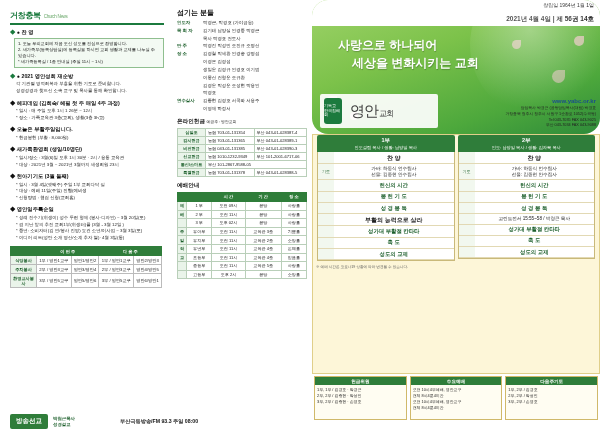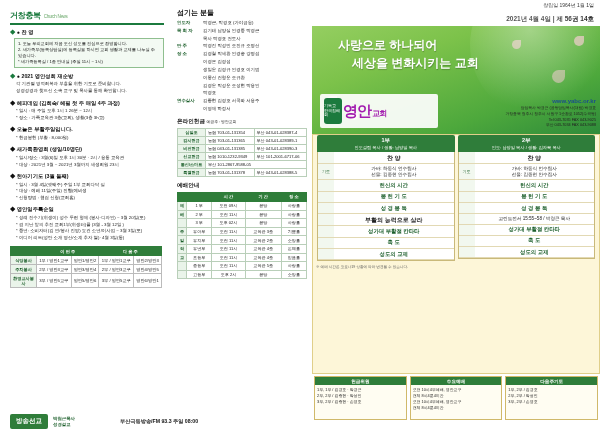--- a/index.html
+++ b/index.html
@@ -46,32 +46,32 @@
   table.acct td { border:0.5px solid #b9cfb9; padding:1px 2px; color:#222; }
   table.acct td.k { background:#eaf4ea; color:#1b5e2a; font-weight:bold; width:28px; text-align:center; }
   table.svc { border-collapse:collapse; width:130px; font-size:4.1px; margin-top:2px; }
   table.svc th { background:#2f7d3a; color:#fff; padding:1.5px 0; border:0.5px solid #2f7d3a; font-weight:bold; }
   table.svc td { border:0.5px solid #b9cfb9; padding:1.3px 2px; text-align:center; color:#222; }
   table.svc td.side { background:#eaf4ea; color:#1b5e2a; font-weight:bold; width:9px; }
 
   
   .right { position:absolute; left:312px; top:0; width:288px; height:440px; }
   .hero { position:absolute; left:0; top:0; width:288px; height:134px;
-          background:linear-gradient(160deg,#9fd36a 0%,#7cc24a 38%,#4da83c 75%,#2e8b3a 100%); overflow:hidden; }
+          background:linear-gradient(160deg,#9fd36a 0%,#7cc24a 38%,#4da83c 75%,#2e8b3a 100%); overflow:hidden;border-radius:16px; }
   .hero:after { content:""; position:absolute; right:-20px; top:-30px; width:150px; height:150px; border-radius:50%;
                background:radial-gradient(circle at 40% 40%, rgba(255,255,255,.35), rgba(255,255,255,0) 62%); }
   .blossom { position:absolute; border-radius:50% 0 50% 50%; background:rgba(255,200,215,.85); }
   .hero-top { position:absolute; left:0; top:0; width:288px; height:13px; background:#fff; }
   .founded { position:absolute; right:6px; top:2px; font-size:5px; color:#111; }
   .issue-bar { position:absolute; left:0; top:13px; width:288px; height:13px; background:#fff; }
   .issue { position:absolute; right:6px; top:15px; font-size:6.5px; font-weight:bold; color:#111; }
   .slogan { position:absolute; left:26px; top:36px; color:#fff; font-size:12px; font-weight:bold; line-height:1.5; text-shadow:0.5px 0.5px 1px rgba(0,0,0,.25); }
   .logo-box { position:absolute; left:8px; bottom:6px; width:118px; height:34px; background:rgba(255,255,255,.92); border-radius:2px; display:flex; align-items:center; padding:0 4px; }
   .logo-mark { width:18px; height:26px; background:#1b7a3e; border-radius:3px; color:#fff; font-size:4px; display:flex; flex-direction:column; align-items:center; justify-content:center; line-height:1.2; }
-  .logo-name { font-size:15px; font-weight:bold; color:#a21caf; margin-left:1px; letter-spacing:-1px; }
+  .logo-name { font-size:15px; font-weight:normal; color:#404040; margin-left:8px; letter-spacing:-1px; }
   .logo-name small { font-size:8px; }
   .church-info { position:absolute; right:4px; bottom:5px; width:150px; text-align:right; font-size:3.8px; color:#222; line-height:1.5; }
   .church-info .url { font-size:6px; font-weight:bold; color:#1b4f8a; }
 
   
   .worship { position:absolute; left:0; top:134px; width:288px; height:240px; background:#fdf6d8; border:1px solid #e0cf8a; }
   .worship-title { text-align:center; font-size:9px; font-weight:bold; color:#7a5a10; padding:3px 0 2px 0; }
   .wcols { display:flex; gap:3px; padding:0 4px 3px 4px; }
   .wcol { flex:1; }
   .wcol .cap { background:#2f7d3a; color:#fff; font-size:5.5px; font-weight:bold; text-align:center; padding:2px 0; border-radius:2px 2px 0 0; }

